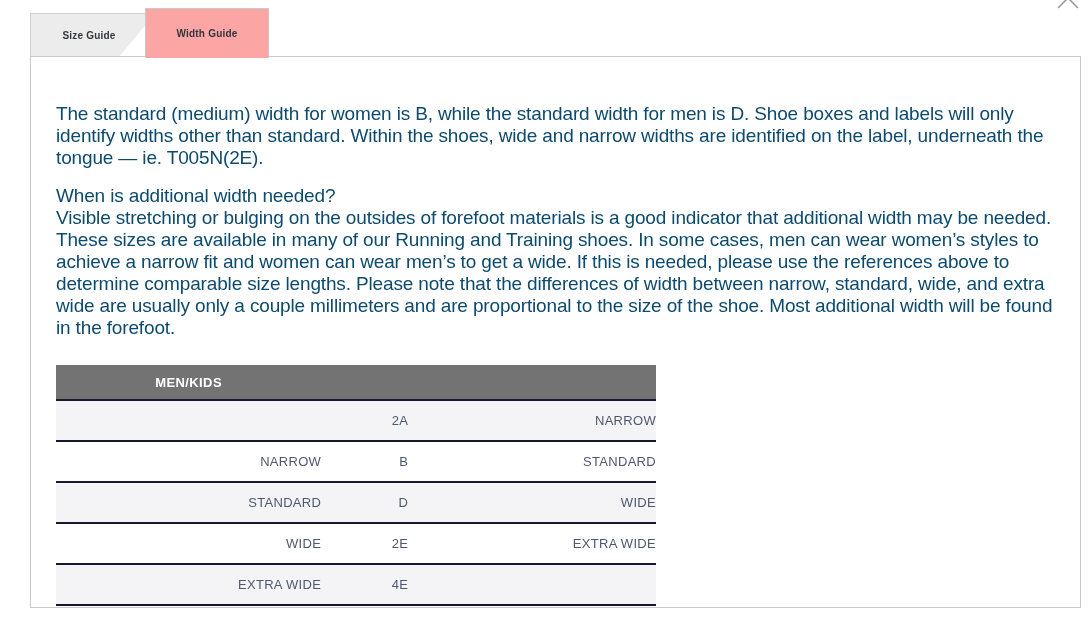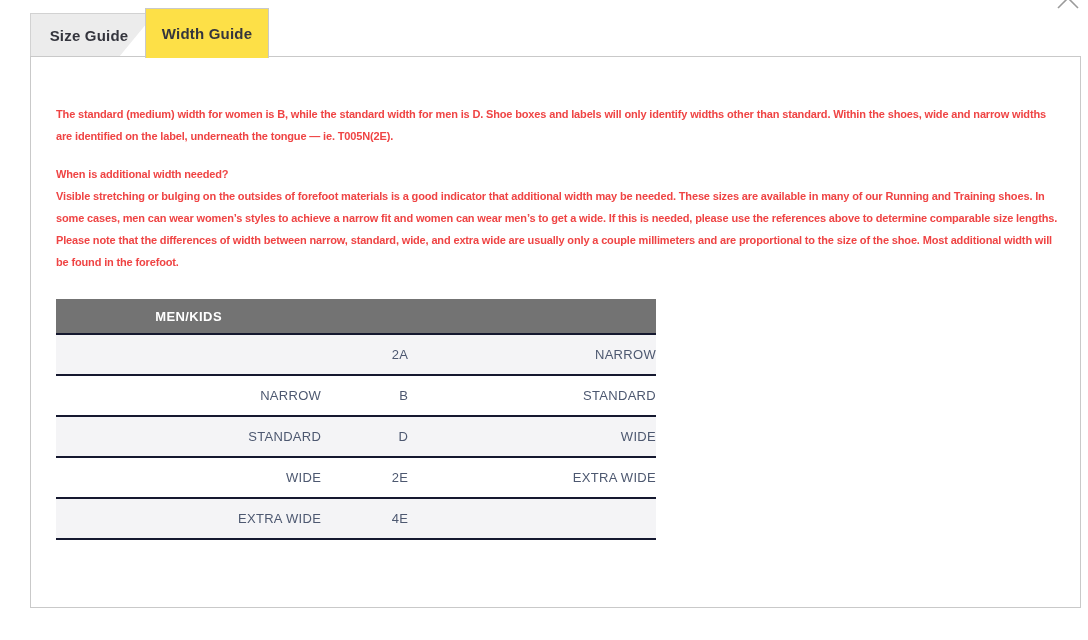--- a/index.html
+++ b/index.html
@@ -19,21 +19,21 @@
     width: 30px; height: 26px;
     cursor: pointer;
     z-index: 5;
   }
 
   
   .tab {
     position: absolute;
     display: flex; align-items: center; justify-content: center;
     font-weight: bold;
-    font-size: 15px;
+    font-size: 10px;
     color: #34353d;
     letter-spacing: 0.2px;
     cursor: pointer;
   }
   .tab-inactive {
     left: 30px; top: 13px;
     width: 118px; height: 44px;
     background: #ececec;
     border: 1px solid #d2d2d2;
     border-bottom: none;
@@ -44,42 +44,42 @@
     content: "";
     position: absolute;
     right: 0; bottom: 0;
     width: 0; height: 0;
     border-left: 28px solid transparent;
     border-bottom: 34px solid #ffffff;
   }
   .tab-active {
     left: 145px; top: 8px;
     width: 124px; height: 50px;
-    background: #fde047;
+    background: #fca5a5;
     border: 1px solid #c9c9c9;
     border-bottom: none;
     z-index: 3;
   }
 
   
   .panel {
     position: absolute;
     left: 30px; top: 56px;
     width: 1051px; height: 552px;
     background: #ffffff;
     border: 1px solid #c9c9c9;
     z-index: 2;
     padding: 46px 25px 0 25px;
   }
 
   .copy {
     width: 1005px;
-    color: #ef4444;
-    font-weight: bold;
-    font-size: 11px;
+    color: #0c4a6e;
+    font-weight: normal;
+    font-size: 19px;
     letter-spacing: -0.15px;
     line-height: 22px;
   }
   .copy-block2 { margin-top: 16px; }
 
   
   .wtable {
     margin-top: 26px;
     width: 600px;
     border-bottom: 0;

